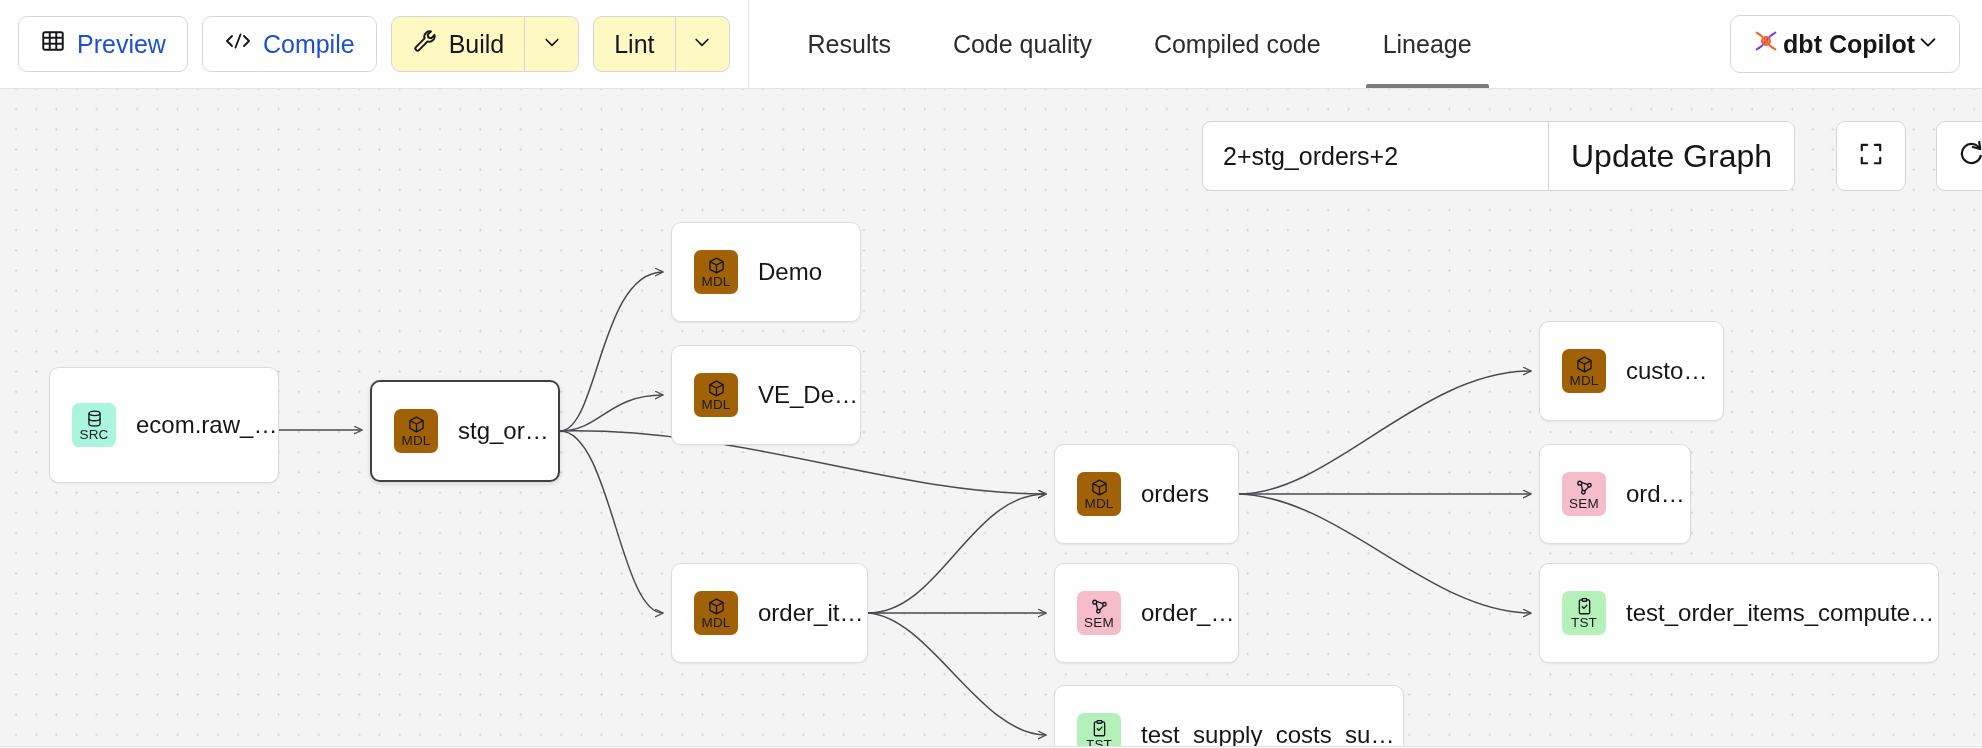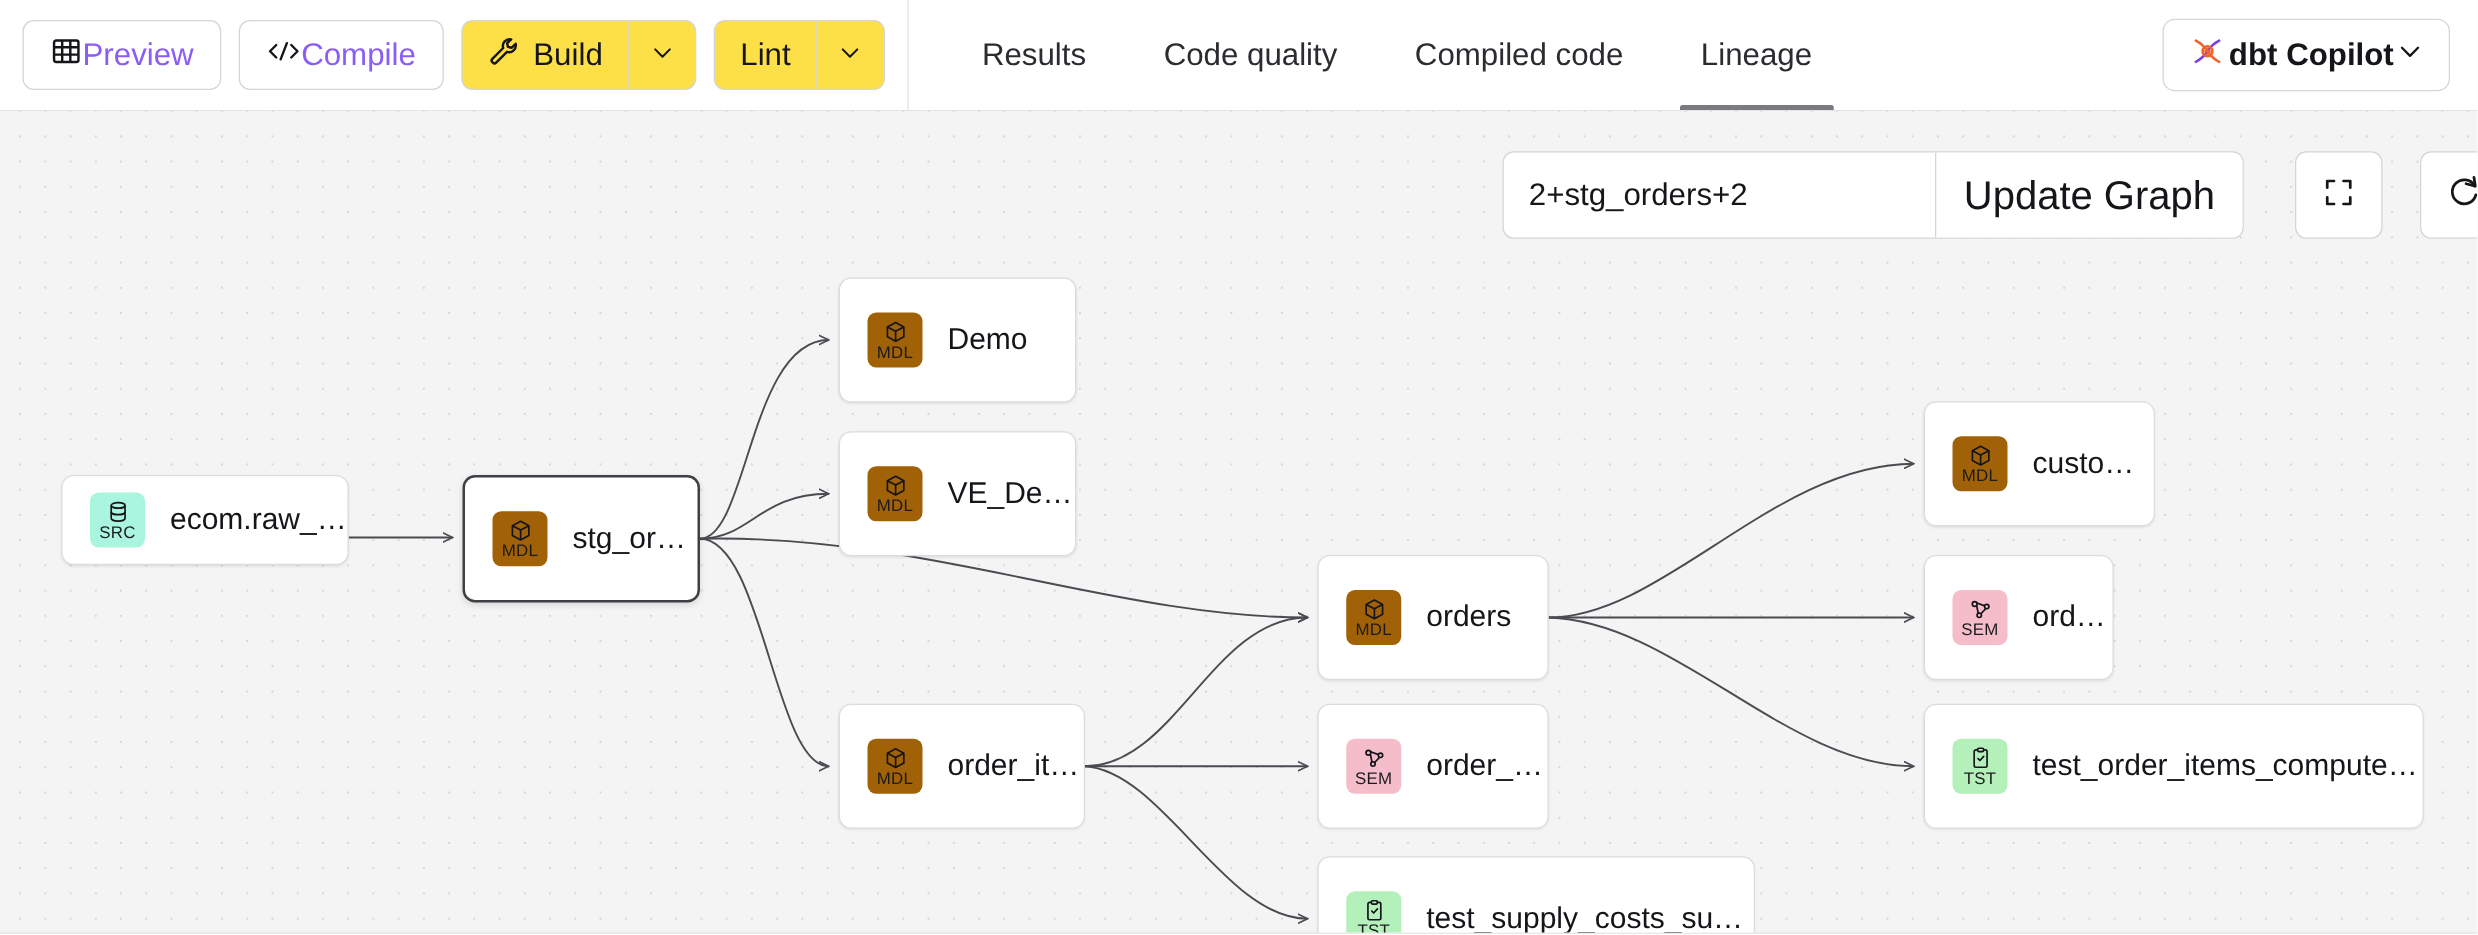--- a/index.html
+++ b/index.html
@@ -30,34 +30,35 @@
   }
 
   .btn {
     height: 56px;
     border: 1px solid #d5d5d8;
     border-radius: 9px;
     background: #fff;
     display: flex;
     align-items: center;
     justify-content: center;
+    gap: 11px;
     padding: 0 21px;
     font-size: 25px;
-    color: #8b5cf6;
+    color: #1d4ed8;
     white-space: nowrap;
     cursor: pointer;
   }
 
   .split {
     display: flex;
     align-items: stretch;
     height: 56px;
     border: 1px solid #d5d5d8;
     border-radius: 9px;
-    background: #fde047;
+    background: #fef9c3;
     overflow: hidden;
   }
   .split .main-part {
     display: flex; align-items: center; gap: 11px;
     padding: 0 20px; font-size: 25px; color: #16161a;
     cursor: pointer; white-space: nowrap;
   }
   .split .caret-part {
     width: 54px;
     border-left: 1px solid #d5d5d8;
@@ -389,21 +390,21 @@
       <span>
         <svg width="28" height="28" viewBox="0 0 24 24" fill="none" stroke="#16161a" stroke-width="1.9" stroke-linecap="round" stroke-linejoin="round">
           <path d="M19.5 7.5 A8.2 8.2 0 1 0 20.3 13.6"></path>
           <polyline points="13.6,6.0 19.9,7.6 19.0,1.6"></polyline>
         </svg>
       </span>
     </div>
   </div>
 
   <div id="nodes-layer">
-      <div class="node" style="left: 49px; top: 291px; width: 230px; height: 72px;">
+      <div class="node" style="left: 49px; top: 278px; width: 230px; height: 116px;">
         <div class="badge src">
           <span>
             <svg width="19" height="19" viewBox="0 0 24 24" fill="none" stroke="#14141a" stroke-width="1.7">
               <ellipse cx="12" cy="5.5" rx="7" ry="2.8"></ellipse>
               <path d="M5 5.5v13c0 1.55 3.13 2.8 7 2.8s7-1.25 7-2.8v-13"></path>
               <path d="M5 12c0 1.55 3.13 2.8 7 2.8s7-1.25 7-2.8"></path>
             </svg>
           </span>
           <span class="badge-text">SRC</span>
         </div>

